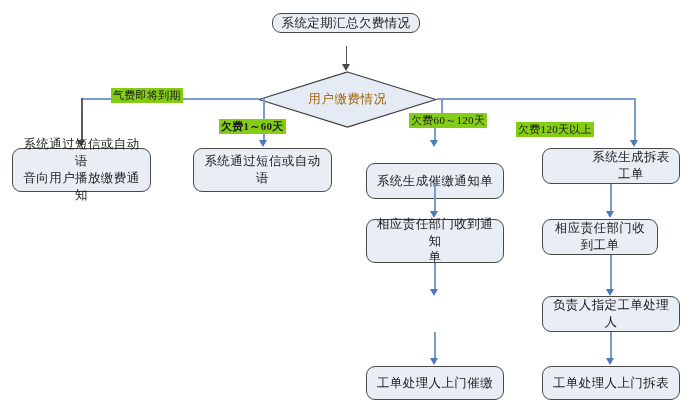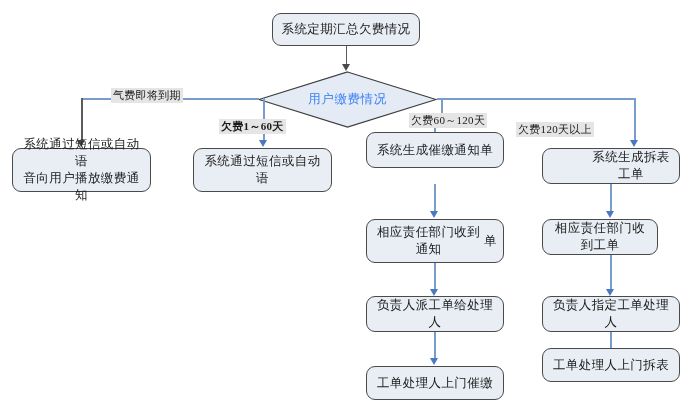--- a/index.html
+++ b/index.html
@@ -27,21 +27,21 @@
     padding:2px 6px;
   }
   .node span{display:block;}
 
   
   .diamond-wrap{position:absolute;}
   .diamond-shape{position:absolute;left:0;top:0;}
   .diamond-label{
     position:absolute;left:0;top:0;width:100%;height:100%;
     display:flex;align-items:center;justify-content:center;
-    font-size:12.5px;color:#3b82f6;letter-spacing:0.6px;
+    font-size:12.5px;color:#a16207;letter-spacing:0.6px;
     font-family:"Liberation Serif","DejaVu Serif",serif;
   }
 
   
   .ln{position:absolute;background:#7a9ccd;}
   .ln.h{height:1.6px;}
   .ln.v{width:1.6px;}
   .ln.dark{background:#5c5c5c;}
   .arrow{
     position:absolute;
@@ -52,30 +52,30 @@
   }
   .arrow.dark{border-top-color:#4a4a4a;}
 
   
   .elabel{
     position:absolute;
     font-size:11px;
     color:#1a1a1a;
     white-space:nowrap;
     letter-spacing:0.3px;
-    background:#e5e5e5;
+    background:#84cc16;
     padding:0 2px;
   }
 </style>
 </head>
 <body>
 
 <div id="chart">
 
-  <div class="node" style="left:272px;top:13px;width:148px;height:33px;">
+  <div class="node" style="left:272px;top:13px;width:148px;height:20px;">
     <span>系统定期汇总欠费情况</span>
   </div>
 
   <div class="ln v dark" style="left:346px;top:46px;width:1.4px;height:20px;"></div>
   <div class="arrow dark" style="left:341.5px;top:64px;"></div>
 
   <div class="diamond-wrap" style="left:258px;top:71px;width:179px;height:57px;">
     <svg class="diamond-shape" width="179" height="57" viewBox="0 0 179 57">
       <polygon points="89.5,1 178,28.5 89.5,56 1,28.5" fill="#e4ebf4" stroke="#3d3d3d" stroke-width="1.2"></polygon>
     </svg>
@@ -107,36 +107,33 @@
 
   <div class="node" style="left:12px;top:148px;width:139px;height:44px;flex-direction:column;">
     <span>系统通过短信或自动语</span>
     <span>音向用户播放缴费通知</span>
   </div>
 
   <div class="node" style="left:193px;top:148px;width:139px;height:44px;flex-direction:column;">
     <span>系统通过短信或自动语</span>
   </div>
 
-  <div class="node" style="left:366px;top:132px;width:138px;height:36px;">
+  <div class="node" style="left:366px;top:163px;width:138px;height:36px;">
     <span>系统生成催缴通知单</span>
   </div>
   <div class="ln v" style="left:434px;top:184px;height:29px;"></div>
   <div class="arrow" style="left:429.5px;top:211px;"></div>
 
-  <div class="node" style="left:366px;top:219px;width:138px;height:44px;flex-direction:row;">
+  <div class="node" style="left:366px;top:219px;width:138px;height:44px;flex-direction:column;">
     <span>相应责任部门收到通知</span>
     <span>单</span>
   </div>
   <div class="ln v" style="left:434px;top:263px;height:28px;"></div>
   <div class="arrow" style="left:429.5px;top:289px;"></div>
 
-  <div class="node" style="left:366px;top:296px;width:138px;height:36px;">
-    <span>负责人派工单给处理人</span>
-  </div>
   <div class="ln v" style="left:434px;top:332px;height:28px;"></div>
   <div class="arrow" style="left:429.5px;top:358px;"></div>
 
   <div class="node" style="left:366px;top:366px;width:138px;height:34px;align-items:center;">
     <span>工单处理人上门催缴</span>
   </div>
 
   <div class="node" style="left:542px;top:148px;width:138px;height:36px;padding-left:46px;">
     <span>系统生成拆表工单</span>
   </div>
@@ -148,17 +145,17 @@
   </div>
   <div class="ln v" style="left:610px;top:255px;height:36px;"></div>
   <div class="arrow" style="left:605.5px;top:289px;"></div>
 
   <div class="node" style="left:542px;top:296px;width:138px;height:36px;justify-content:center;">
     <span>负责人指定工单处理人</span>
   </div>
   <div class="ln v" style="left:610px;top:332px;height:28px;"></div>
   <div class="arrow" style="left:605.5px;top:358px;"></div>
 
-  <div class="node" style="left:542px;top:348px;width:138px;height:34px;">
+  <div class="node" style="left:542px;top:366px;width:138px;height:34px;">
     <span>工单处理人上门拆表</span>
   </div>
 
 </div>
 
 </body></html>

